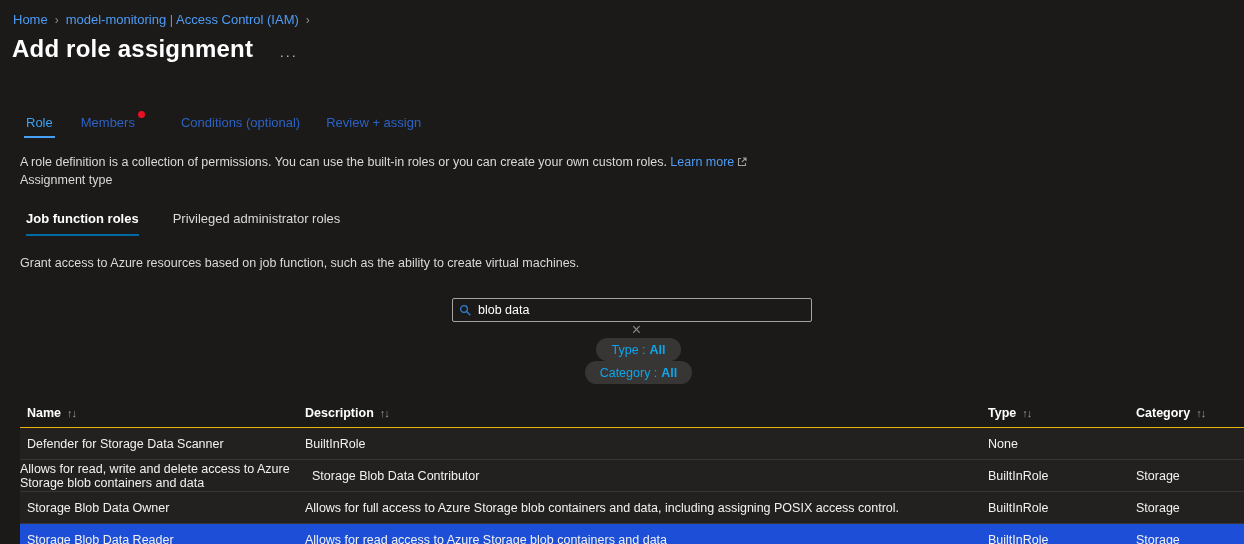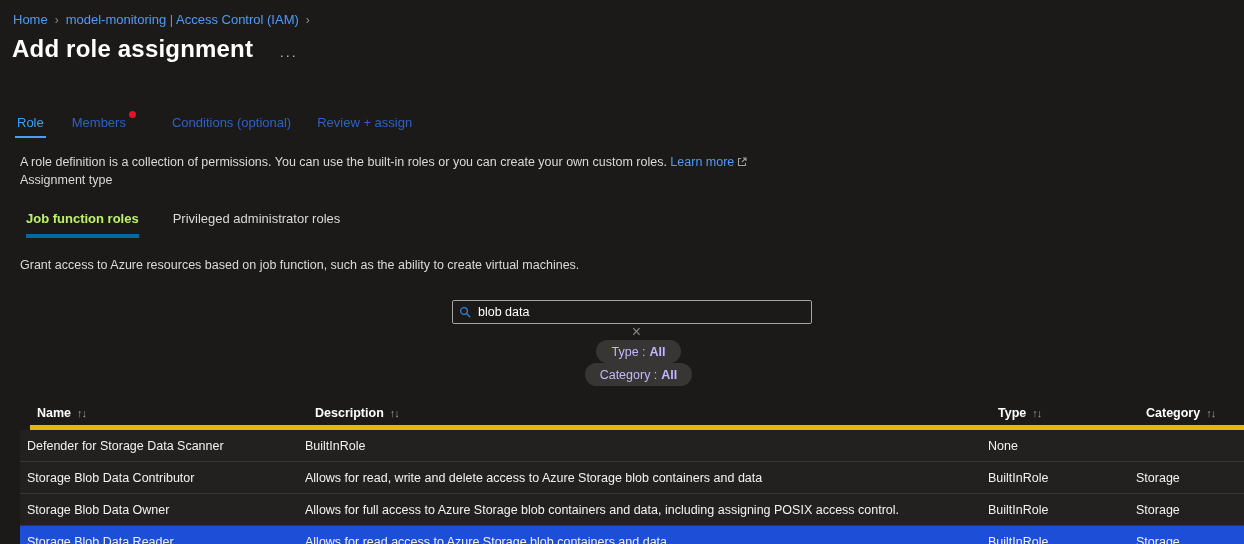--- a/index.html
+++ b/index.html
@@ -17,51 +17,51 @@
   .breadcrumb { padding:12px 0 0 13px; font-size:13px; display:flex; align-items:center; gap:7px; }
   .crumb { color:#4e9cf6; }
   .crumb-sep { color:#8a8886; font-size:12px; }
 
   
   .title-row { margin:8px 0 0 12px; display:flex; align-items:flex-end; }
   .page-title { font-size:24px; font-weight:bold; color:#ffffff; letter-spacing:.2px; }
   .more-btn { color:#b3b0ad; margin-left:26px; font-size:15px; letter-spacing:1px; cursor:pointer; }
 
   
-  .tabs { margin:52px 0 0 15px; display:flex; gap:26px; font-size:13px; }
+  .tabs { margin:52px 0 0 24px; display:flex; gap:26px; font-size:13px; }
   .tab { color:#2c62c4; padding-bottom:6px; position:relative; cursor:pointer; }
   .tab.active { color:#3aa2f6; border-bottom:2px solid #479ef5; padding-left:2px; padding-right:2px; }
   .tab .dot { position:absolute; top:-4px; right:-10px; width:7px; height:7px; border-radius:50%; background:#e81123; }
   .tab-members { margin-right:20px; }
 
   
   .intro { margin:16px 0 0 20px; color:#dcdad7; line-height:17px; }
   .learn-more { color:#4e9cf6; }
   .ext-icon { display:inline-block; vertical-align:-1px; margin-left:3px; }
   .assignment-type { color:#dcdad7; }
 
   
   .subtabs { margin:22px 0 0 26px; display:flex; gap:34px; font-size:13px; }
   .subtab { color:#dcdad7; padding-bottom:8px; cursor:pointer; }
-  .subtab.active { color:#bef264; font-weight:bold; border-bottom:4px solid #0369a1; }
+  .subtab.active { color:#ffffff; font-weight:bold; border-bottom:2px solid #0369a1; }
 
   .grant-text { margin:20px 0 0 20px; color:#dcdad7; }
 
   
   .search-row { margin:28px 0 0 20px; display:flex; align-items:center;flex-direction:column; }
   .search-box { width:360px; height:24px; border:1px solid #a6a4a2; border-radius:2px; background:transparent; display:flex; align-items:center; padding:0 6px; }
   .search-box input { flex:1; background:transparent; border:none; outline:none; color:#ffffff; font-family:"Liberation Sans", sans-serif; font-size:12.5px; margin-left:6px; }
   .clear-btn { color:#8a8886; font-size:16px; margin-left:9px; cursor:pointer; line-height:1; }
-  .pill { margin-left:13px; background:#373635; border-radius:12px; height:23px; display:inline-flex; align-items:center; padding:0 15px; color:#c4b5fd; cursor:pointer; }
+  .pill { margin-left:13px; background:#373635; border-radius:12px; height:23px; display:inline-flex; align-items:center; padding:0 15px; color:#0ea5e9; cursor:pointer; }
   .pill b { margin-left:4px; }
   .pill:first-of-type { margin-left:14px; }
 
   
   .table { margin-top:14px; margin-left:20px; width:1224px; }
-  .thead { display:grid; grid-template-columns:285px 683px 148px 108px; height:30px; align-items:center; border-bottom:5px solid #eab308; font-weight:bold;margin-left:10px; }
+  .thead { display:grid; grid-template-columns:285px 683px 148px 108px; height:30px; align-items:center; border-bottom:1px solid #eab308; font-weight:bold; }
   .thead .cell { display:flex; align-items:center; }
   .sort { color:#9d9b99; font-weight:normal; font-size:11px; margin-left:6px; letter-spacing:-1px; }
   .row { display:grid; grid-template-columns:285px 683px 148px 108px; height:32px; align-items:center; background:#232120; border-bottom:1px solid #383634; color:#f3f2f1; cursor:pointer; }
   .row.sel { background:#1d4ed8; }
   .cell.first { padding-left:7px; }
 
   .footer { margin:18px 0 0 20px; color:#dcdad7;font-style:italic; }
 </style>
 </head>
 <body>
@@ -146,22 +146,22 @@
         <span class="sort">↑↓</span>
       </span>
   </div>
 
   <div class="row">
     <span class="cell first">Defender for Storage Data Scanner</span>
     <span class="cell">BuiltInRole</span>
     <span class="cell">None</span>
   </div>
   <div class="row">
+    <span class="cell">Allows for read, write and delete access to Azure Storage blob containers and data</span>
     <span class="cell first">Storage Blob Data Contributor</span>
-    <span class="cell">Allows for read, write and delete access to Azure Storage blob containers and data</span>
     <span class="cell">BuiltInRole</span>
     <span class="cell">Storage</span>
   </div>
   <div class="row">
     <span class="cell first">Storage Blob Data Owner</span>
     <span class="cell">Allows for full access to Azure Storage blob containers and data, including assigning POSIX access control.</span>
     <span class="cell">BuiltInRole</span>
     <span class="cell">Storage</span>
   </div>
   <div class="row sel">

